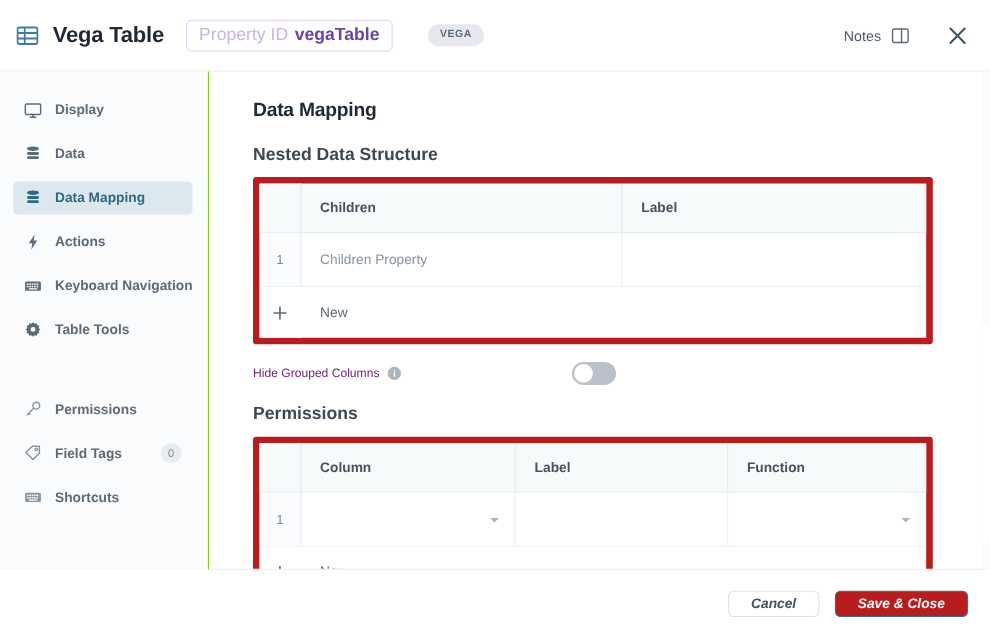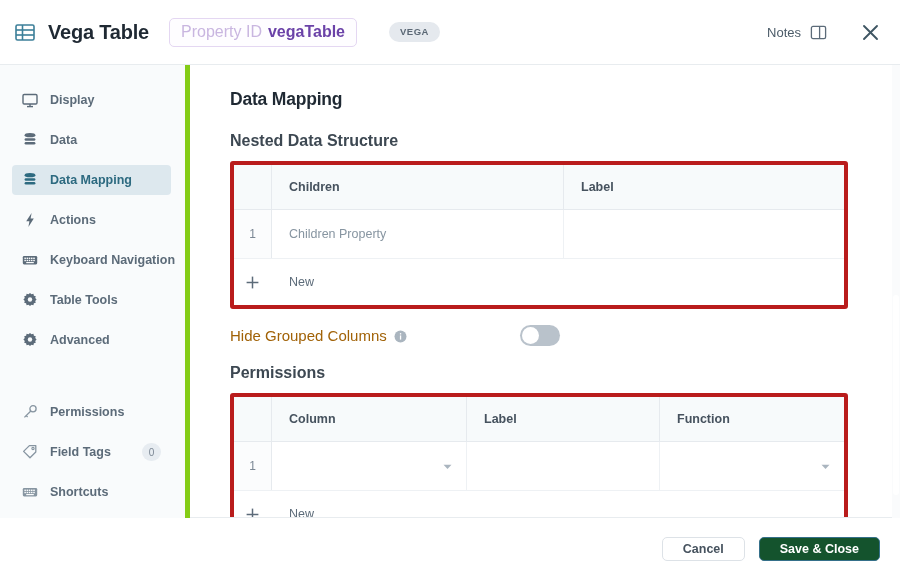--- a/index.html
+++ b/index.html
@@ -50,21 +50,21 @@
   .close-btn { margin-left: 34px; cursor: pointer; display: flex; }
   .close-icon { width: 19px; height: 19px; display: block; }
 
   
   .body { flex: 1 1 auto; display: flex; min-height: 0; }
 
   
   .sidebar {
     width: 190px; flex: 0 0 190px;
     background: #f9fbfc;
-    border-right: 5px solid #84cc16;
+    border-right: 1px solid #84cc16;
     padding-top: 20px;
   }
   .nav-item {
     display: flex; align-items: center;
     height: 30px; margin: 0 14px 0 12px;
     padding: 0 10px 0 10px;
     border-radius: 4px;
     cursor: pointer;
     margin-bottom: 10px;
   }
@@ -96,21 +96,21 @@
     margin-bottom: 22px;
   }
   .section-label {
     font-size: 16px; font-weight: bold; color: #3d4852;
     margin-bottom: 11px;
   }
   .section-label.agg { margin-top: 0px; margin-bottom: 11px; }
 
   
   .grid {
-    border: 4px solid #b91c1c;
+    border: 6px solid #b91c1c;
     border-radius: 3px;
     background: #fff;
     width: 618px;
   }
   .grid-row { display: flex; }
   .grid-head { background: #f7fafb; border-bottom: 1px solid #e6eaee; }
   .grid-head .cell {
     font-size: 12.5px; font-weight: bold; color: #46525e;
     height: 44px; display: flex; align-items: center;
   }
@@ -145,21 +145,21 @@
   .c-column { width: 195px; flex: 0 0 195px; }
   .c-alabel { width: 193px; flex: 0 0 193px; }
   .c-func   { flex: 1 1 auto; }
 
   
   .toggle-row {
     display: flex; align-items: center;
     margin: 16px 0 18px 0;
     width: 330px;
   }
-  .toggle-label { font-size: 15px; color: #a16207; }
+  .toggle-label { font-size: 11px; color: #701a75; }
   .info-icon { width: 13px; height: 13px; margin-left: 7px; display: block; }
   .toggle {
     margin-left: auto;
     width: 40px; height: 21px; border-radius: 11px;
     background: #b9c2cb; position: relative; cursor: pointer;
     flex: 0 0 40px;
   }
   .toggle .knob {
     position: absolute; top: 2px; left: 2px;
     width: 17px; height: 17px; border-radius: 50%;
@@ -171,28 +171,29 @@
     height: 62px; flex: 0 0 62px;
     display: flex; align-items: center; justify-content: flex-end;
     padding-right: 20px; gap: 14px;
     background: #fff;
   }
   .btn {
     font-size: 12.5px; font-weight: bold;
     border-radius: 5px; cursor: pointer;
     display: flex; align-items: center; justify-content: center;
     height: 24px;
+    font-style: italic;
   }
   .btn-cancel {
     background: #fff; color: #46525e;
     border: 1px solid #dde2e7;
     padding: 0 20px;
   }
   .btn-save {
-    background: #14532d; color: #fff;
+    background: #b91c1c; color: #fff;
     border: 1px solid #35708a;
     padding: 0 20px;
   }
 
   
   .scrollbar {
     position: absolute; right: 0; top: 0; width: 8px; bottom: 0;
     background: #fafbfc;
   }
   .scrollbar .thumb {
@@ -312,29 +313,20 @@
       <div class="nav-item">
         <span class="nav-icon">
           <svg viewBox="0 0 16 16" width="16" height="16">
             <path d="M8 0.9 L9.5 2.3 L11.4 1.8 L11.9 3.7 L13.8 4.2 L13.2 6.1 L14.6 7.5 L13.2 8.9 L13.8 10.8 L11.9 11.3 L11.4 13.2 L9.5 12.7 L8 14.1 L6.5 12.7 L4.6 13.2 L4.1 11.3 L2.2 10.8 L2.8 8.9 L1.4 7.5 L2.8 6.1 L2.2 4.2 L4.1 3.7 L4.6 1.8 L6.5 2.3 Z" fill="#5c6b79"></path>
             <circle cx="8" cy="7.5" r="2.2" fill="#f9fbfc"></circle>
           </svg>
         </span>
         <span class="nav-label">Table Tools</span>
       </div>
 
-      <div class="nav-item">
-        <span class="nav-icon">
-          <svg viewBox="0 0 16 16" width="16" height="16">
-            <path d="M8 0.9 L9.5 2.3 L11.4 1.8 L11.9 3.7 L13.8 4.2 L13.2 6.1 L14.6 7.5 L13.2 8.9 L13.8 10.8 L11.9 11.3 L11.4 13.2 L9.5 12.7 L8 14.1 L6.5 12.7 L4.6 13.2 L4.1 11.3 L2.2 10.8 L2.8 8.9 L1.4 7.5 L2.8 6.1 L2.2 4.2 L4.1 3.7 L4.6 1.8 L6.5 2.3 Z" fill="#5c6b79"></path>
-            <circle cx="8" cy="7.5" r="2.2" fill="#f9fbfc"></circle>
-          </svg>
-        </span>
-        <span class="nav-label">Advanced</span>
-      </div>
 
       <div class="nav-gap"></div>
 
       <div class="nav-item">
         <span class="nav-icon">
           <svg viewBox="0 0 16 16" width="16" height="16">
             <circle cx="11" cy="4.8" r="3.1" fill="none" stroke="#8795a1" stroke-width="1.3"></circle>
             <line x1="8.8" y1="7" x2="2.4" y2="13.4" stroke="#8795a1" stroke-width="1.3"></line>
             <line x1="4.2" y1="11.6" x2="5.6" y2="13" stroke="#8795a1" stroke-width="1.3"></line>
           </svg>

